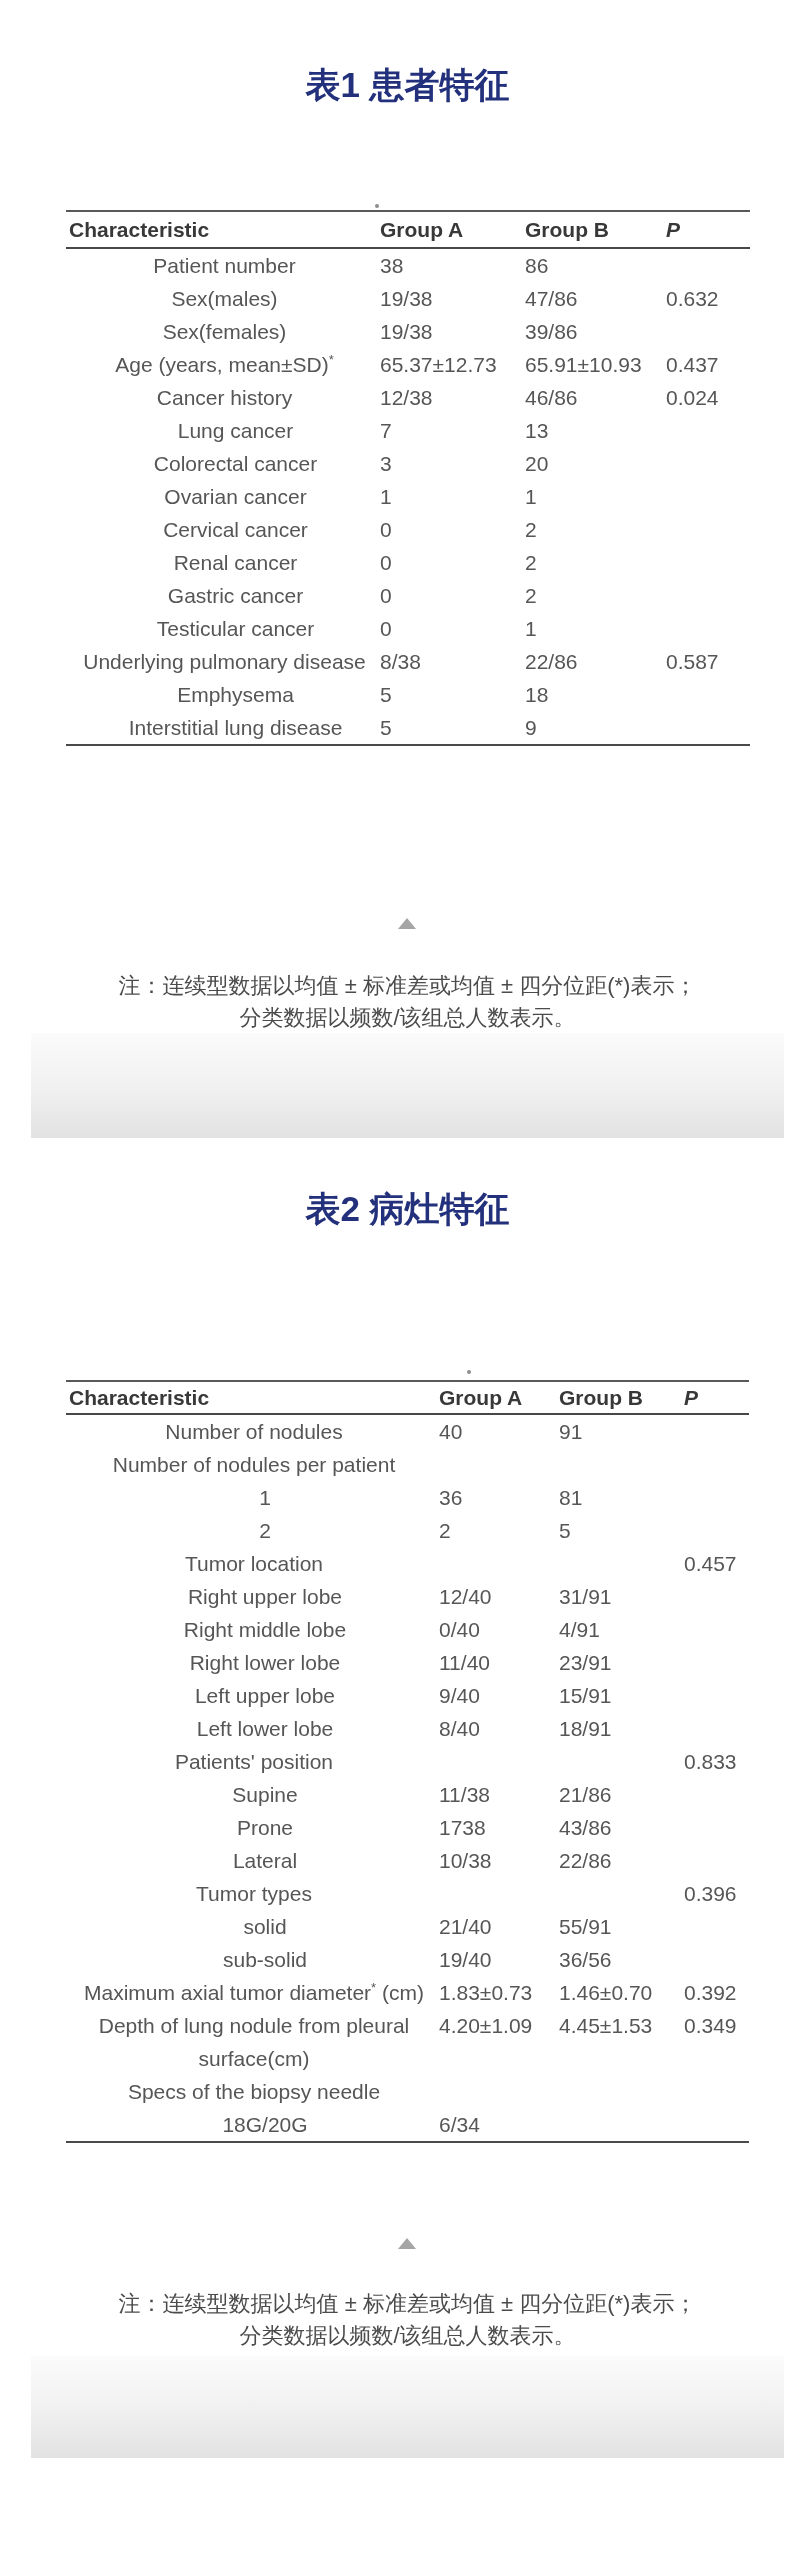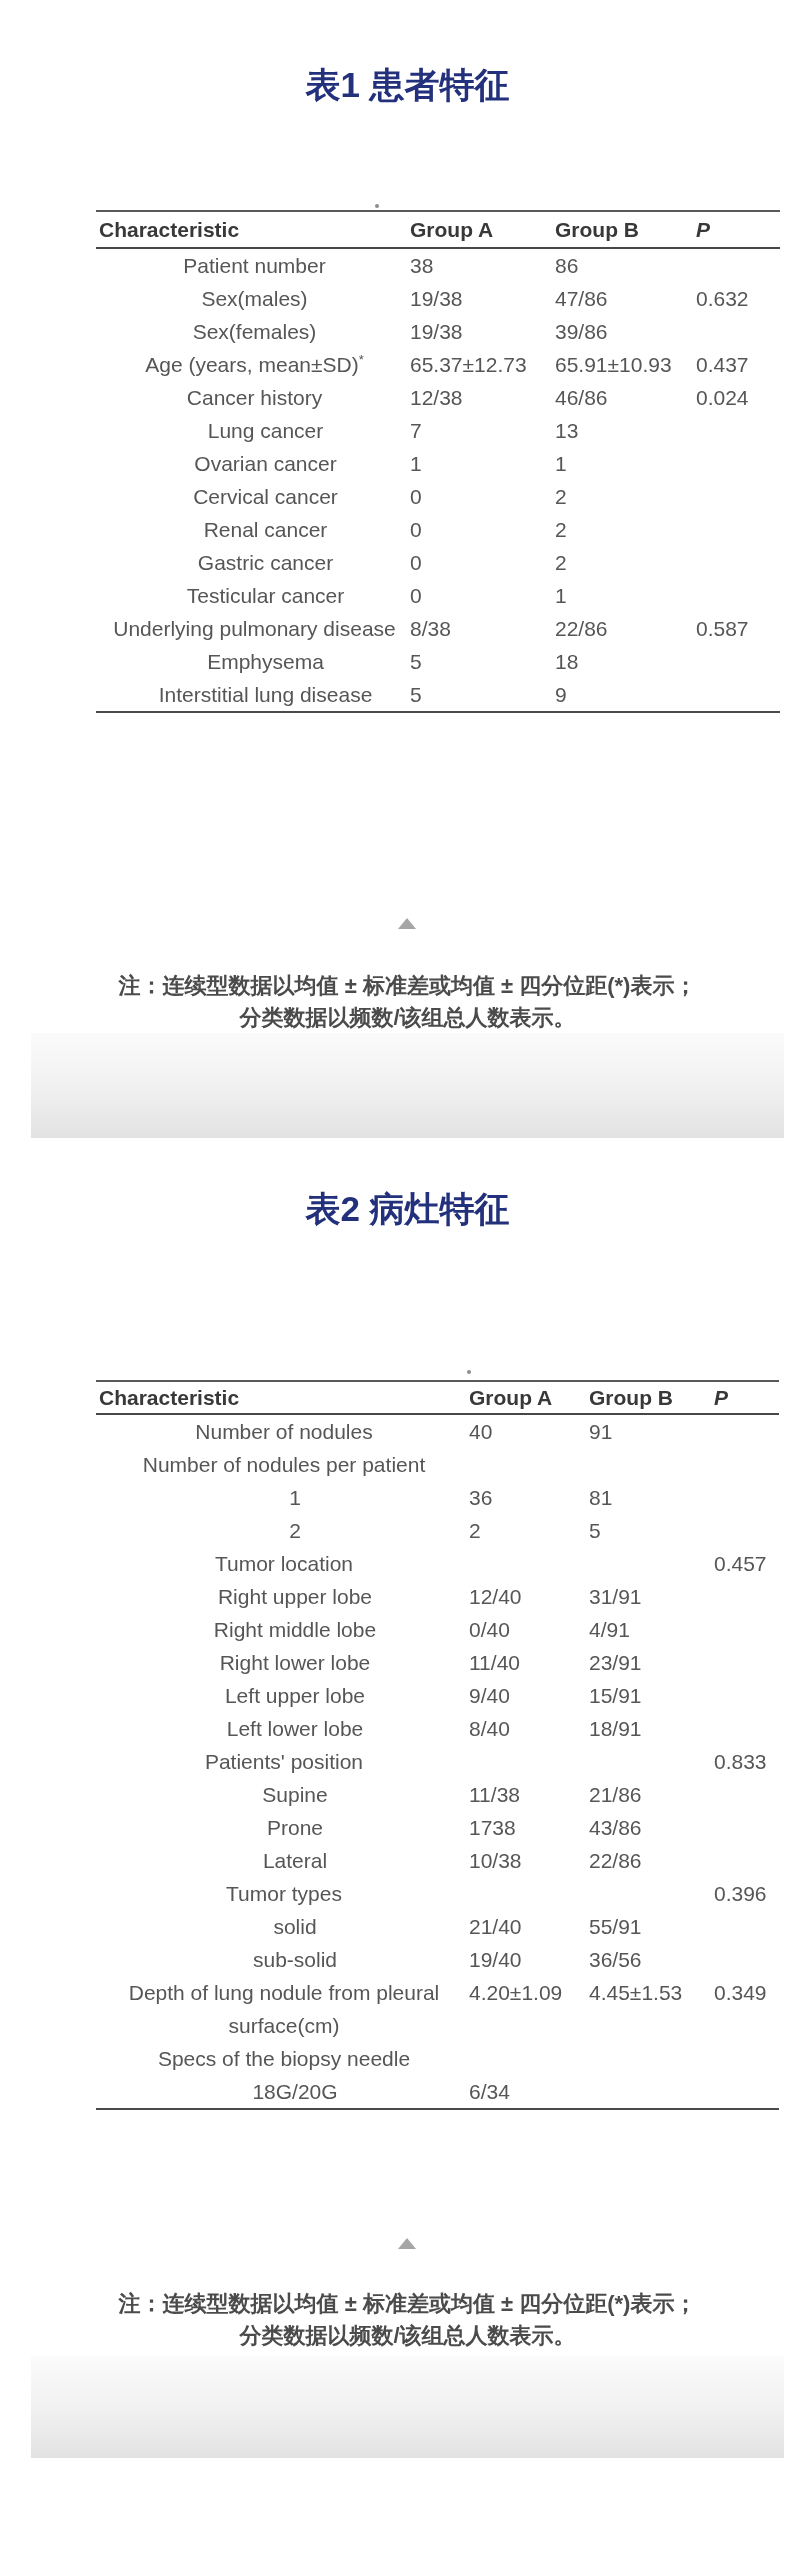--- a/index.html
+++ b/index.html
@@ -5,21 +5,21 @@
   html,body{margin:0;padding:0;background:#ffffff;}
   .page{position:relative;width:799px;height:2576px;background:#ffffff;overflow:hidden;
         font-family:"Liberation Sans","DejaVu Sans",sans-serif;}
 
   .sec-title{position:absolute;left:66px;width:683px;text-align:center;
              font-size:35px;line-height:34px;font-weight:bold;color:#23307c;}
   #title1{top:68px;}
   #title2{top:1192px;}
 
   .tbl{position:absolute;left:66px;width:683px;border-collapse:collapse;table-layout:fixed;
-       border-top:2px solid #595959;border-bottom:2px solid #4a4a4a;margin-left:30px;}
+       border-top:2px solid #595959;border-bottom:2px solid #4a4a4a;}
   #tbl1{top:210px;}
   #tbl2{top:1380px;}
   .tbl thead th{border-bottom:2px solid #474747;font-size:21px;font-weight:bold;color:#383838;
                 text-align:left;padding:0;vertical-align:middle;}
   #tbl1 thead th{height:35px;}
   #tbl2 thead th{height:31px;}
   .tbl th.col-p{font-style:italic;}
   .tbl td{font-size:21px;color:#565656;padding:0;height:33px;line-height:33px;
           vertical-align:top;overflow:hidden;}
   .tbl td.c-label{padding-left:3px;text-align:center;}
@@ -27,21 +27,21 @@
   .tbl td.c-label.indent{padding-left:25px;}
   .tbl td.c-label span{white-space:normal;}
   .tbl sup{font-size:13px;line-height:0;vertical-align:super;}
 
   .tri{position:absolute;left:398px;width:0;height:0;cursor:pointer;
        border-left:9px solid transparent;border-right:9px solid transparent;
        border-bottom:11px solid #a5a5a5;}
   #tri1{top:918px;}
   #tri2{top:2238px;}
 
-  .note{position:absolute;left:66px;width:683px;text-align:center;font-weight:bold;
+  .note{position:absolute;left:66px;width:683px;text-align:center;font-weight:normal;
         color:#4b4b4b;font-size:22px;line-height:32px;white-space:nowrap;}
   #note1{top:970px;}
   #note2{top:2288px;}
 
   .band{position:absolute;left:31px;width:753px;
         background:linear-gradient(180deg,#fbfbfb 0%,#f0f0f0 55%,#e2e2e2 100%);}
   #band1{top:1033px;height:105px;}
   #band2{top:2356px;height:102px;}
 
   .dot{position:absolute;width:4px;height:4px;border-radius:50%;background:#8d8d8d;}
@@ -107,20 +107,26 @@
           <td class="c-val">46/86</td>
           <td class="c-val">0.024</td>
         </tr>
         <tr>
           <td class="c-label indent"><span>Lung cancer</span></td>
           <td class="c-val">7</td>
           <td class="c-val">13</td>
           <td class="c-val"></td>
         </tr>
         <tr>
+          <td class="c-label indent"><span>Colorectal cancer</span></td>
+          <td class="c-val">3</td>
+          <td class="c-val">20</td>
+          <td class="c-val"></td>
+        </tr>
+        <tr>
           <td class="c-label indent"><span>Ovarian cancer</span></td>
           <td class="c-val">1</td>
           <td class="c-val">1</td>
           <td class="c-val"></td>
         </tr>
         <tr>
           <td class="c-label indent"><span>Cervical cancer</span></td>
           <td class="c-val">0</td>
           <td class="c-val">2</td>
           <td class="c-val"></td>
@@ -289,20 +295,26 @@
           <td class="c-val">55/91</td>
           <td class="c-val"></td>
         </tr>
         <tr>
           <td class="c-label indent"><span>sub-solid</span></td>
           <td class="c-val">19/40</td>
           <td class="c-val">36/56</td>
           <td class="c-val"></td>
         </tr>
         <tr>
+          <td class="c-label"><span>Maximum axial tumor diameter</span><sup>*</sup><span> (cm)</span></td>
+          <td class="c-val">1.83±0.73</td>
+          <td class="c-val">1.46±0.70</td>
+          <td class="c-val">0.392</td>
+        </tr>
+        <tr>
           <td class="c-label"><span>Depth of lung nodule from pleural surface(cm)</span></td>
           <td class="c-val">4.20±1.09</td>
           <td class="c-val">4.45±1.53</td>
           <td class="c-val">0.349</td>
         </tr>
         <tr>
           <td class="c-label"><span>Specs of the biopsy needle</span></td>
           <td class="c-val"></td>
           <td class="c-val"></td>
           <td class="c-val"></td>

